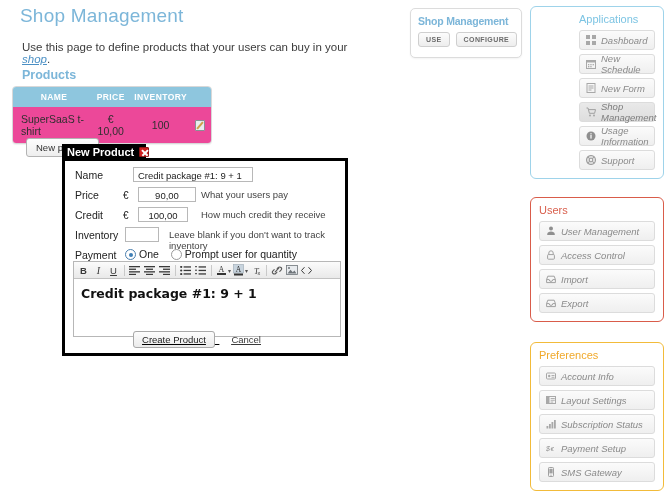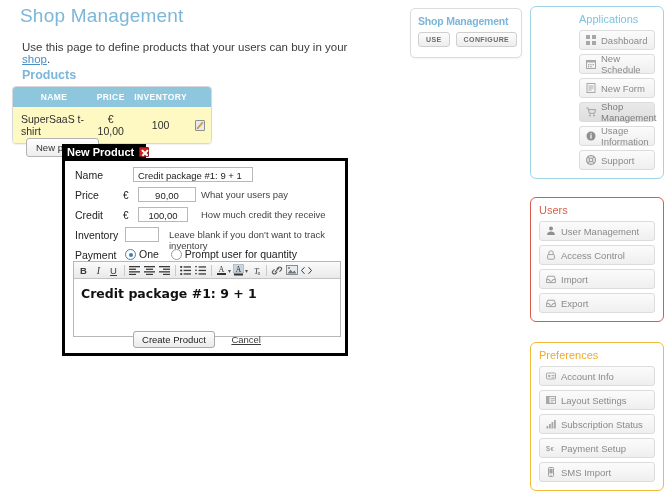--- a/index.html
+++ b/index.html
@@ -16,21 +16,21 @@
   #main { position:absolute; left:0; top:0; width:405px; height:503px; }
 
   .page-title {
     position:absolute; left:20px; top:5px;
     font-size:19px; color:#7cb6d9; font-weight:400; letter-spacing:.2px;
   }
   .page-desc {
     position:absolute; left:22px; top:41px; width:340px;
     font-size:11.5px; color:#3c3c3c;
   }
-  .page-desc a { color:#4a8fc4; text-decoration:underline; }
+  .page-desc a { color:#4a8fc4; text-decoration:underline;font-style:italic; }
   .section-title {
     position:absolute; left:22px; top:68px;
     font-size:12.5px; color:#7cb6d9; font-weight:700;
   }
 
   
   .products-table {
     position:absolute; left:12px; top:86px; width:200px;
     border-collapse:separate; border-spacing:0;
     background:#fff;
@@ -45,21 +45,21 @@
     font-size:8.5px;
     font-weight:700;
     letter-spacing:.4px;
     padding:5px 4px 5px 4px;
     text-align:center;
     border:0;
   }
   .products-table thead th.c-name { padding-left:8px; }
   .products-table tbody td {
     font-size:10.5px; color:#2f2f2f;
-    padding:6px 4px; text-align:center; background:#fef9c3;
+    padding:6px 4px; text-align:center; background:#ec4899;
     border:0;
   }
   .products-table tbody td.c-name { text-align:left; padding-left:8px; }
   .edit-ico {
     display:inline-block; width:12px; height:12px; position:relative;
     vertical-align:middle;
   }
   .edit-ico .pg {
     position:absolute; left:0; top:0; width:10px; height:11px;
     background:#e9ecef; border:1px solid #8a8f94; border-radius:1px;
@@ -178,21 +178,21 @@
   .caret { font-size:6px; color:#555; margin-left:-1px; }
 
   .rte-content { padding:5px 7px; }
   .rte-h {
     font-size:12.5px; font-weight:700; color:#111; margin:2px 0 6px 0;
     font-family:"DejaVu Sans", sans-serif;
   }
   .rte-p { font-size:8.5px; color:#222; margin:0; font-family:"DejaVu Sans", sans-serif;}
 
   .modal-actions {
-    position:absolute; left:0; right:16px; bottom:6px; text-align:center;
+    position:absolute; left:0; right:16px; bottom:6px; text-align:center;text-decoration:underline;
   }
   .btn-create {
     font-size:9.5px; color:#222; padding:2px 8px;
     background:linear-gradient(#fdfdfd,#ebebeb);
     border:1px solid #a9a9a9; border-radius:3px;
   }
   .link-cancel {
     font-size:9.5px; color:#3a3a3a; text-decoration:underline; margin-left:12px;
   }
 
@@ -227,21 +227,21 @@
   .panel.users .panel-title { color:#d9604e; }
   .panel.prefs { top:342px; border-color:#f2bb3a; }
   .panel.prefs .panel-title { color:#f0a92b; }
 
   .nav-item {
     display:flex; align-items:center; gap:5px;
     height:20px; margin-bottom:4px;
     background:linear-gradient(#fbfbfb,#efefef);
     border:1px solid #dcdcdc; border-radius:3px;
     padding:0 6px;
-    font-size:9.5px; color:#8a8a8a;
+    font-size:9.5px; color:#8a8a8a;font-style:italic;
   }
   .nav-item:last-child { margin-bottom:0; }
   .nav-item.active { background:linear-gradient(#e9e9e9,#dedede); color:#7d7d7d; }
   .nav-ico { width:10px; height:10px; flex:0 0 10px; display:block; }
   .nav-ico svg { display:block; }
 </style>
 </head>
 <body>
 
 <div id="page">
@@ -650,17 +650,17 @@
     </div>
 
     <div class="nav-item">
       <span class="nav-ico">
         <svg width="10" height="10" viewBox="0 0 10 10">
             <rect x="2.5" y="0.5" width="5" height="9" rx="0.8" fill="none" stroke="#a0a0a0" stroke-width="1"></rect>
             <rect x="3.4" y="1.8" width="3.2" height="4.6" fill="#a0a0a0"></rect>
             <circle cx="5" cy="8.2" r="0.6" fill="#a0a0a0"></circle>
           </svg>
       </span>
-      <span>SMS Import</span>
+      <span>SMS Gateway</span>
     </div>
   </div>
 
 </div>
 
 </body></html>

